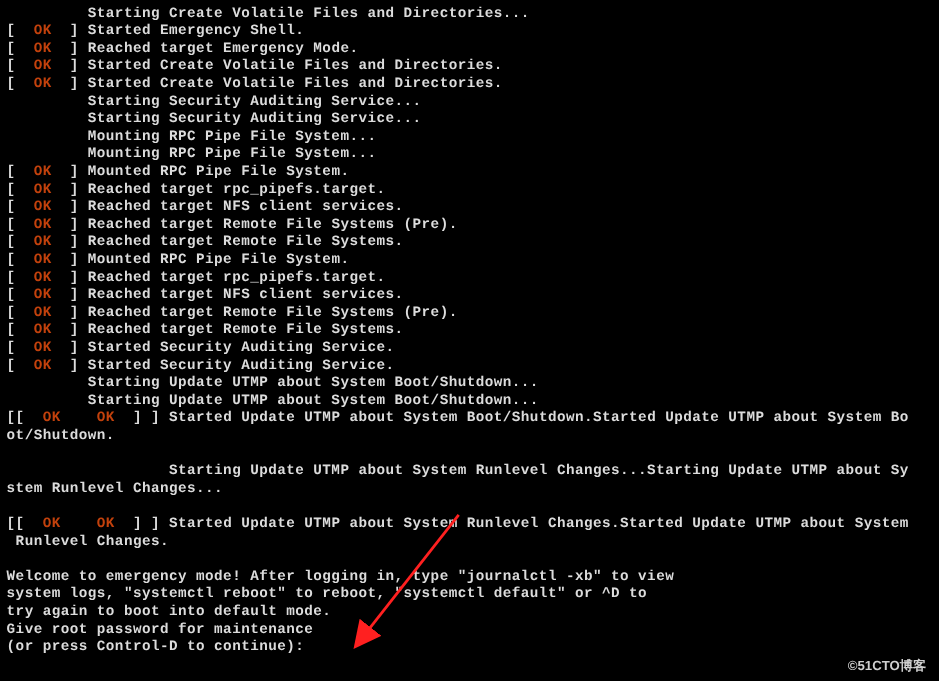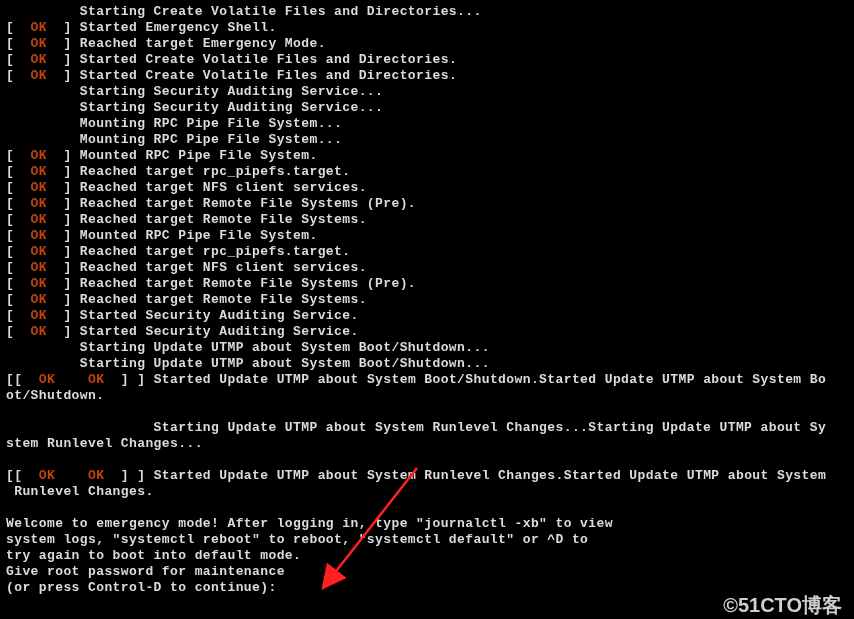--- a/index.html
+++ b/index.html
@@ -21,21 +21,21 @@
       letter-spacing: 0.4px;
     }
     .line { display: block; }
     .ok { color: #c2410c; }
     .watermark {
       position: absolute;
       right: 12px;
       bottom: 6px;
       color: #cfcfcf;
       font-family: Arial, sans-serif;
-      font-size: 20px;
+      font-size: 12px;
       font-weight: bold;
       text-shadow: 0 0 3px rgba(0,0,0,.9);
       text-align: center;
     }
     svg.arrow {
       position: absolute;
       top: 0; left: 0;
       width: 854px; height: 619px;
       pointer-events: none;
     }

